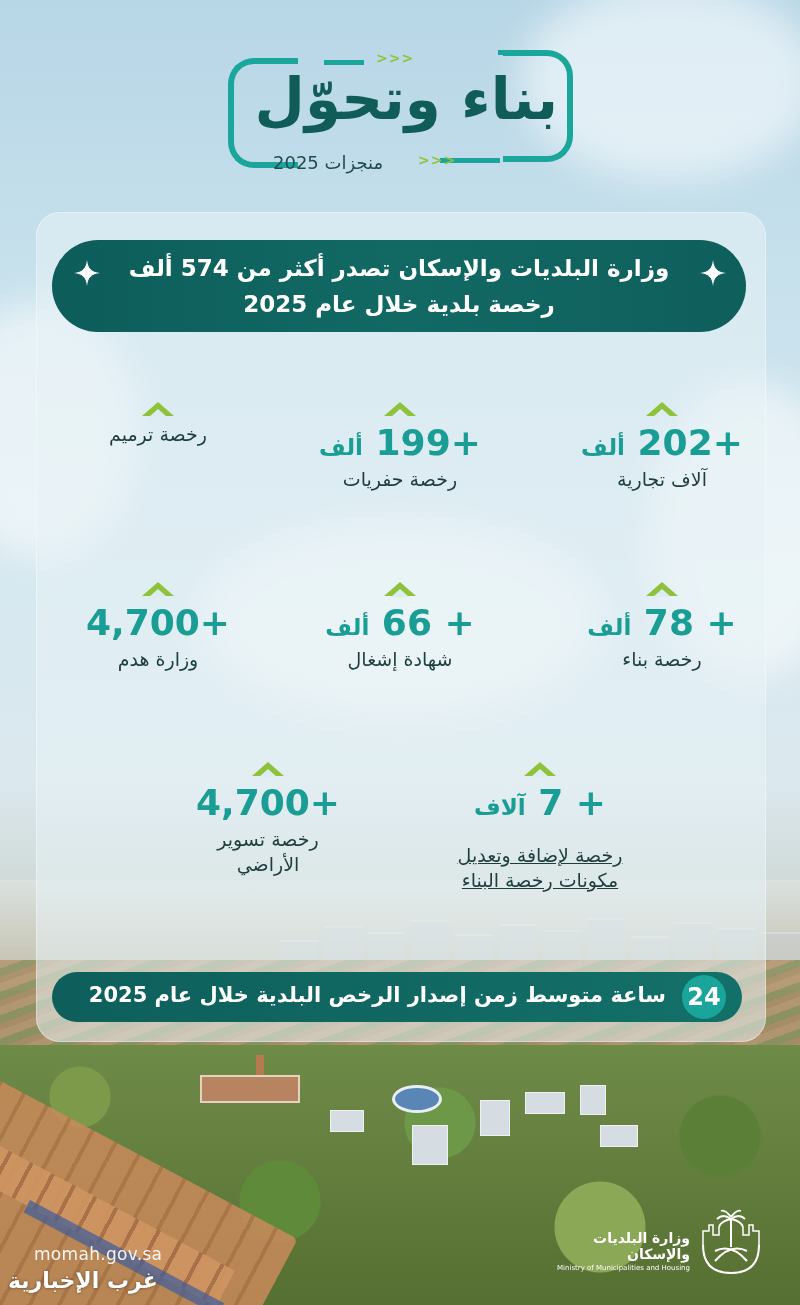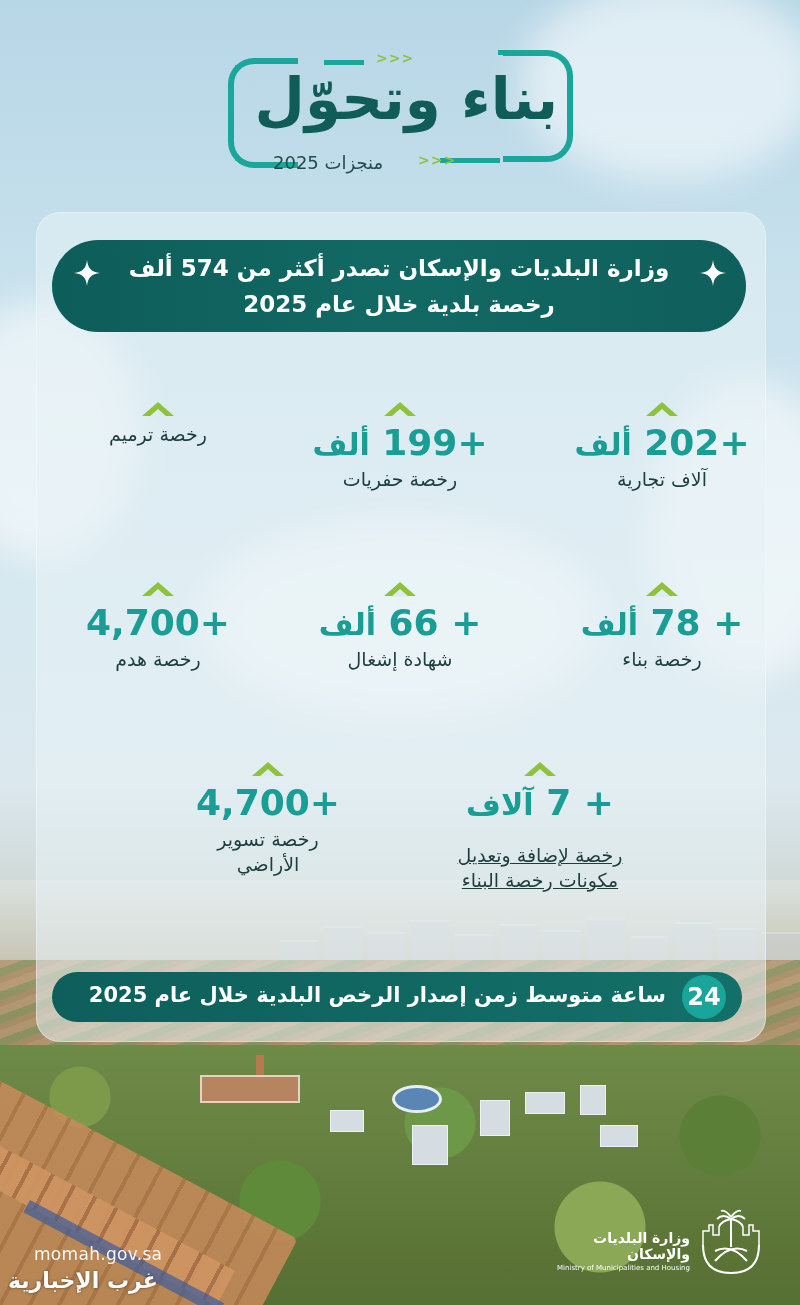--- a/index.html
+++ b/index.html
@@ -57,21 +57,21 @@
     .headline-line2 { position: absolute; top: 51px; left: 0; right: 0; font-size: 23px; font-weight: bold; }
     .sparkle { position: absolute; top: 20px; width: 26px; height: 26px; }
     .sparkle-right { right: 20px; }
     .sparkle-left { left: 22px; }
 
     
     .stat { position: absolute; width: 220px; text-align: center; direction: rtl; }
     .stat .caret { display: block; margin: 0 auto 6px; width: 0; height: 0; border-left: 16px solid transparent; border-right: 16px solid transparent; border-bottom: 14px solid #8fc23b; position: relative; }
     .stat .caret::after { content: ""; position: absolute; left: -9px; top: 7px; border-left: 9px solid transparent; border-right: 9px solid transparent; border-bottom: 8px solid rgba(220,236,242,1); }
     .stat .value { font-size: 36px; font-weight: bold; color: #1a9d94; line-height: 1.15; white-space: nowrap; }
-    .stat .value .unit { font-size: 30px; margin-top: 16px; }
+    .stat .value .unit { font-size: 23px; margin-top: 16px; }
     .stat .label { font-size: 19px; color: #1e3e3e; margin-top: 4px; line-height: 1.3; }
 
     
     .footer-pill { position: absolute; left: 52px; top: 972px; width: 690px; height: 50px; border-radius: 25px;
       background: linear-gradient(90deg, #0e5f5b 0%, #137068 100%); direction: rtl; color: #fff; }
     .footer-badge { position: absolute; right: 16px; top: 3px; width: 44px; height: 44px; border-radius: 50%; background: #1aa59a; color: #fff; font-size: 24px; font-weight: bold; text-align: center; line-height: 44px; direction: ltr; }
     .footer-text { position: absolute; right: 76px; top: 11px; font-size: 21px; font-weight: bold; white-space: nowrap; }
 
     
     .site-url { position: absolute; left: 34px; top: 1244px; color: rgba(255,255,255,0.92); font-size: 17px; font-family: "DejaVu Sans", sans-serif; letter-spacing: 0.3px; }
@@ -165,21 +165,21 @@
   <div class="label">رخصة بناء</div>
 </div>
 <div class="stat" style="left:290px;top:582px;">
   <span class="caret"></span>
   <div class="value"><span>+ 66</span> <span class="unit">ألف</span></div>
   <div class="label">شهادة إشغال</div>
 </div>
 <div class="stat" style="left:48px;top:582px;">
   <span class="caret"></span>
   <div class="value"><span>+4,700</span></div>
-  <div class="label">رخصة هدم</div>
+  <div class="label">وزارة هدم</div>
 </div>
 
 <div class="stat" style="left:420px;top:762px;width:240px;">
   <span class="caret"></span>
   <div class="value"><span>+ 7</span> <span class="unit">آلاف</span></div>
   <div class="label" style="width:220px;margin:20px auto 0;text-decoration:underline;">رخصة لإضافة وتعديل مكونات رخصة البناء</div>
 </div>
 <div class="stat" style="left:158px;top:762px;">
   <span class="caret"></span>
   <div class="value"><span>+4,700</span></div>

